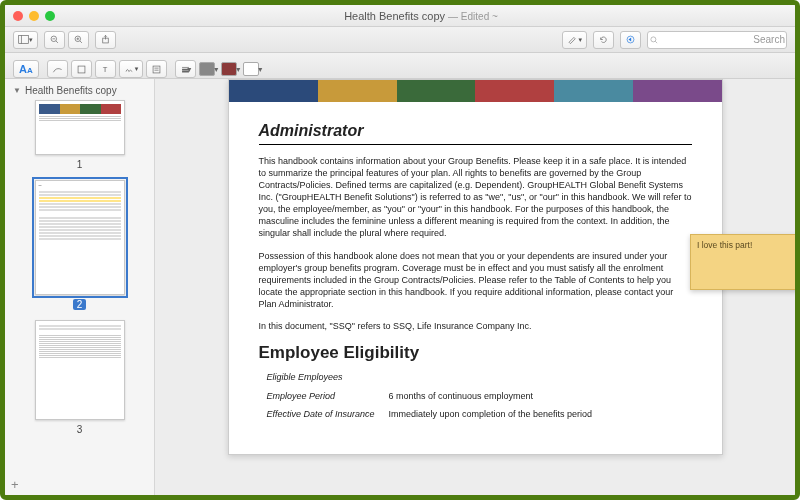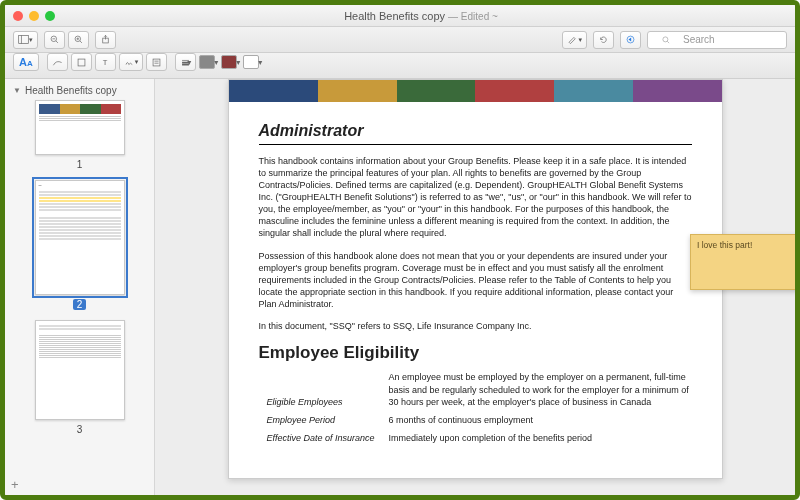--- a/index.html
+++ b/index.html
@@ -12,23 +12,23 @@
   .tl { width: 10px; height: 10px; border-radius: 50%; }
   .tl.red { background: #ff5f57; } .tl.yellow { background: #febc2e; } .tl.green { background: #28c840; }
   .title { flex: 1; text-align: center; font-size: 11px; color: #555; }
   .title .edited { color: #999; font-size: 10px; }
   
   .toolbar1 { height: 26px; background: linear-gradient(#f2f2f2,#e6e6e6); border-bottom: 1px solid #cfcfcf; display: flex; align-items: center; padding: 0 8px; gap: 6px; }
   .tb-group { display: flex; gap: 3px; align-items: center; }
   .tb-btn { height: 18px; min-width: 20px; border: 1px solid #c4c4c4; border-radius: 3px; background: linear-gradient(#fff,#f1f1f1); display: flex; align-items: center; justify-content: center; font-size: 10px; color: #555; padding: 0 4px; }
   .tb-btn svg { width: 11px; height: 11px; }
   .spacer { flex: 1; }
-  .search { width: 140px; height: 18px; border: 1px solid #c4c4c4; border-radius: 3px; background: #fff; display: flex; align-items: center; padding: 0 13px; gap: 12px; font-size: 10px; color: #999; }
-  
-  .toolbar2 { height: 26px; background: linear-gradient(#f2f2f2,#e6e6e6); border-bottom: 1px solid #cfcfcf; display: flex; align-items: flex-start; padding: 0 8px; gap: 8px; }
+  .search { width: 140px; height: 18px; border: 1px solid #c4c4c4; border-radius: 3px; background: #fff; display: flex; align-items: center; padding: 0 1px; gap: 4px; font-size: 10px; color: #999; justify-content: space-between; }
+  
+  .toolbar2 { height: 26px; background: linear-gradient(#f2f2f2,#e6e6e6); border-bottom: 1px solid #cfcfcf; display: flex; align-items: flex-end; padding: 0 8px; gap: 8px; }
   .aa { color: #2a7de1; font-weight: bold; font-size: 11px; border: 1px solid #c4c4c4; border-radius: 3px; padding: 2px 5px; background: linear-gradient(#fff,#f1f1f1); }
   .swatch { width: 16px; height: 14px; border: 1px solid #aaa; border-radius: 2px; }
   .swatch.grey { background: #888; } .swatch.darkred { background: #8b3a3a; } .swatch.white { background: #fff; }
   .chev { font-size: 8px; color: #666; margin-left: -4px; }
   
   .content { flex: 1; display: flex; overflow: hidden; }
   
   .sidebar { width: 150px; background: #f5f5f5; border-right: 1px solid #d6d6d6; overflow-y: auto; padding: 4px 8px; }
   .sb-head { display: flex; align-items: center; gap: 4px; font-size: 10px; color: #555; padding: 2px 0 4px; }
   .disclosure { font-size: 8px; color: #777; }
@@ -257,21 +257,20 @@
     <div class="main">
       <div class="page">
         <div class="stripe"></div>
         <div class="h1">Administrator</div>
         <div class="para">This handbook contains information about your Group Benefits.  Please keep it in a safe place.  It is intended to summarize the principal features of your plan.  All rights to benefits are governed by the Group Contracts/Policies.  Defined terms are capitalized (e.g. Dependent).  GroupHEALTH Global Benefit Systems Inc. ("GroupHEALTH Benefit Solutions") is referred to as "we", "us", or "our" in this handbook.  We will refer to you, the employee/member, as "you" or "your" in this handbook.  For the purposes of this handbook, the masculine includes the feminine unless a different meaning is required from the context.  In addition, the singular shall include the plural where required.</div>
         <div class="para">Possession of this handbook alone does not mean that you or your dependents are insured under your employer's group benefits program.  Coverage must be in effect and you must satisfy all the enrolment requirements included in the Group Contracts/Policies.  Please refer to the Table of Contents to help you locate the appropriate section in this handbook.  If you require additional information, please contact your Plan Administrator.</div>
         <div class="para">In this document, "SSQ" refers to SSQ, Life Insurance Company Inc.</div>
         <div class="h2">Employee Eligibility</div>
         <div class="row">
           <div class="rlabel">Eligible Employees</div>
-          <div class="rval">An employee must be employed by the employer on a permanent, full-time basis and be regularly scheduled to work for the employer for a minimum of 30 hours per week, at the employer's place of business in Canada</div>
         </div>
         <div class="row">
           <div class="rlabel">Employee Period</div>
           <div class="rval">6 months of continuous employment</div>
         </div>
         <div class="row">
           <div class="rlabel">Effective Date of Insurance</div>
           <div class="rval">Immediately upon completion of the benefits period</div>
         </div>
       </div>

